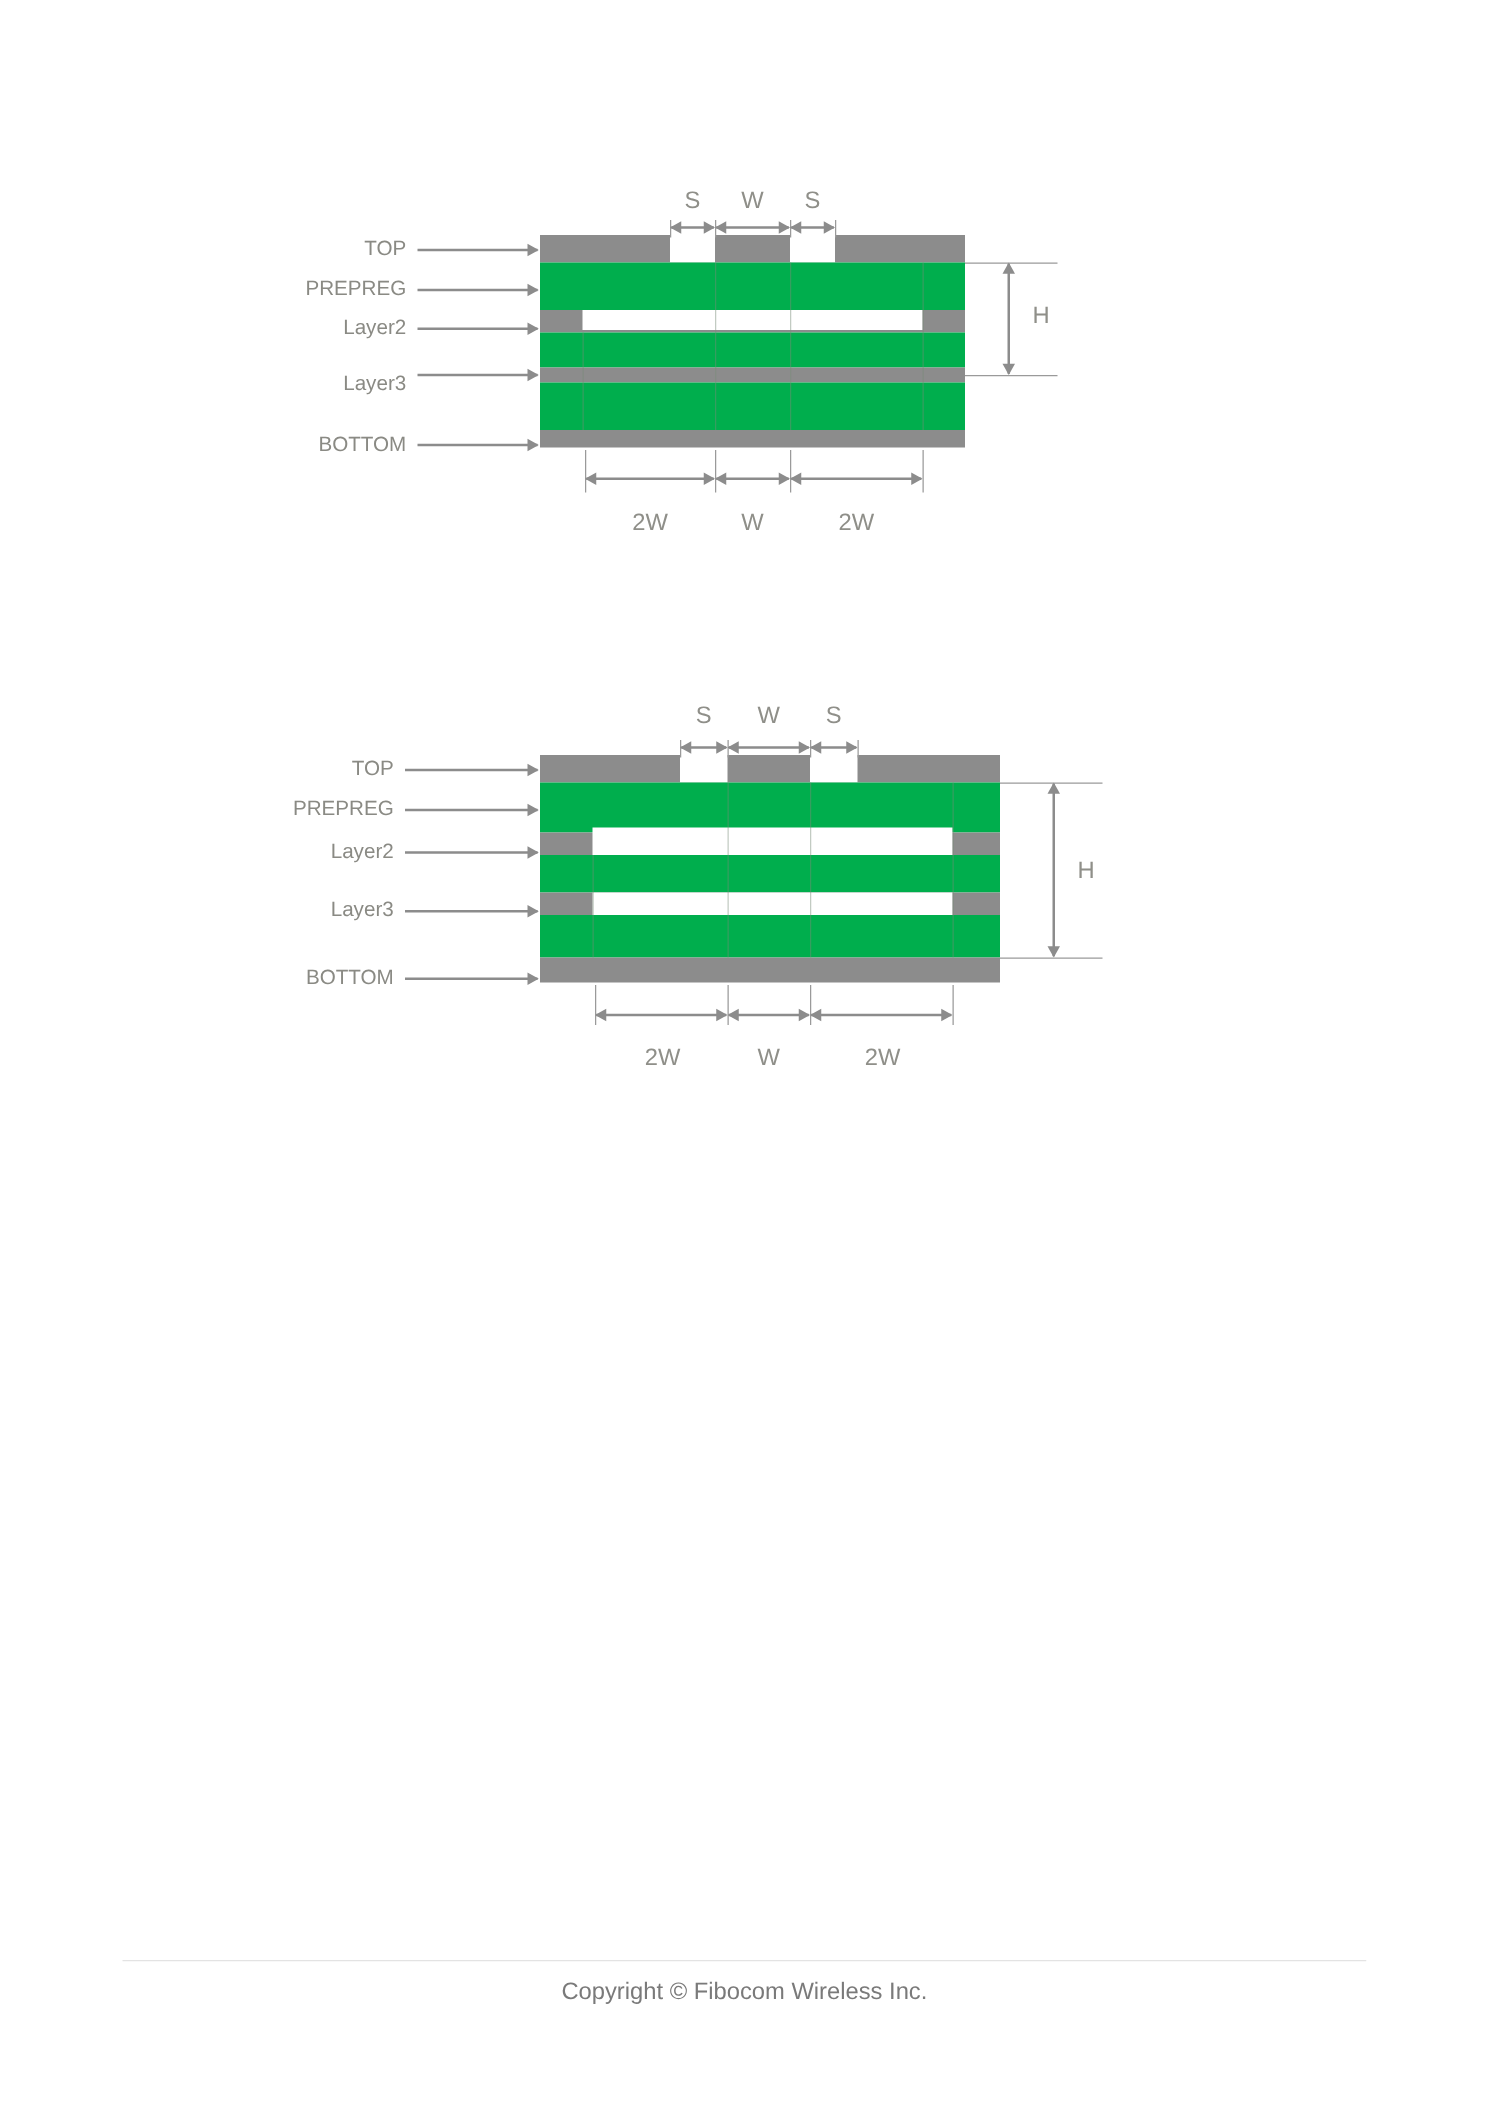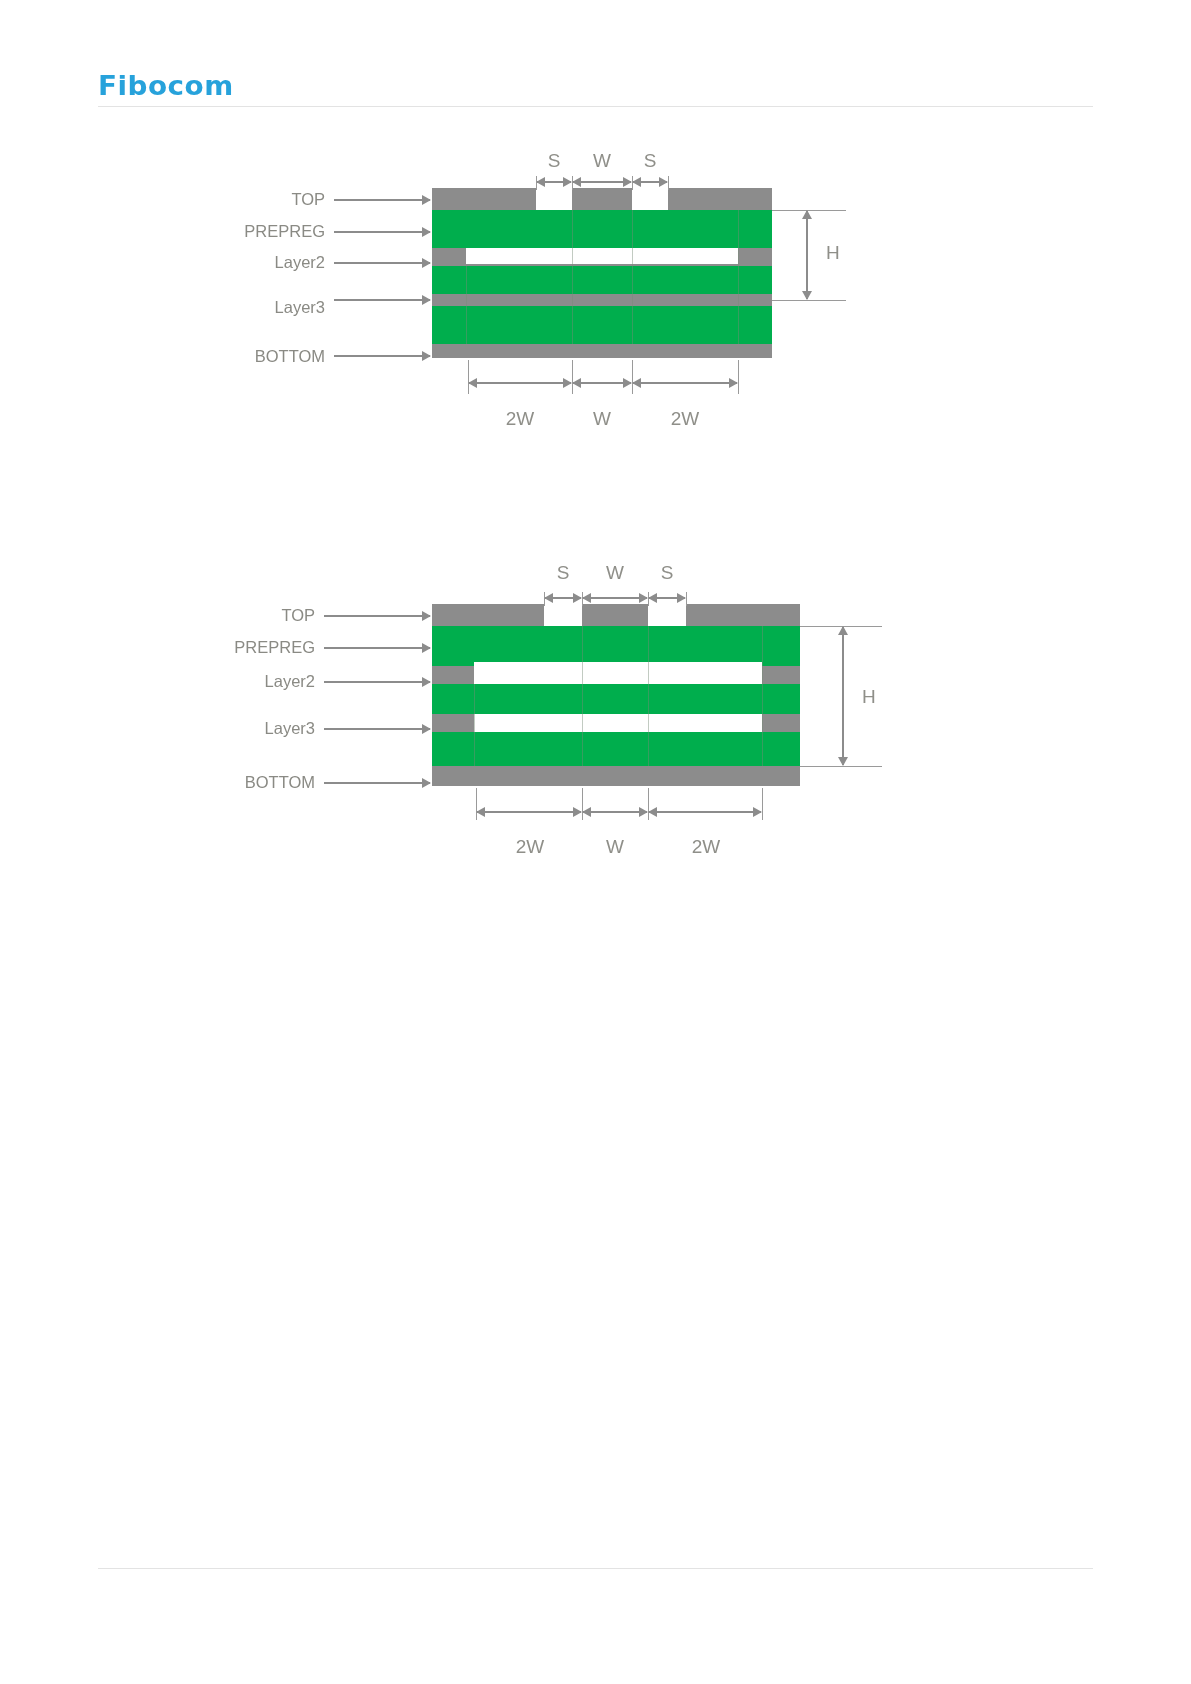--- a/index.html
+++ b/index.html
@@ -101,24 +101,20 @@
     content:"";position:absolute;bottom:-1px;left:-4px;width:0;height:0;
     border-top:9px solid #8c8c8c;
     border-left:5px solid transparent;border-right:5px solid transparent;
   }
 </style>
 </head>
 <body>
 
 <div class="page">
 
-  <div class="header">
-    <div class="logo">Fibocom</div>
-    <div class="header-rule"></div>
-  </div>
 
   <div class="figure" style="left:0;top:0;width:1191px;height:470px;">
 
     <div class="lbl" style="left:180px;top:190px;width:145px;">TOP</div>
     <div class="lbl" style="left:180px;top:222px;width:145px;">PREPREG</div>
     <div class="lbl" style="left:180px;top:253px;width:145px;">Layer2</div>
     <div class="lbl" style="left:180px;top:298px;width:145px;">Layer3</div>
     <div class="lbl" style="left:180px;top:347px;width:145px;">BOTTOM</div>
 
     <div class="leader" style="left:334px;top:199px;width:96px;"></div>
@@ -245,14 +241,15 @@
     <div class="darrow-h" style="left:477px;top:811px;width:104px;"></div>
     <div class="darrow-h" style="left:583px;top:811px;width:64px;"></div>
     <div class="darrow-h" style="left:649px;top:811px;width:112px;"></div>
 
     <div class="dim-lbl" style="left:500px;top:836px;width:60px;">2W</div>
     <div class="dim-lbl" style="left:585px;top:836px;width:60px;">W</div>
     <div class="dim-lbl" style="left:676px;top:836px;width:60px;">2W</div>
   </div>
 
   <div class="footer-rule"></div>
+  <div class="footer-text">Copyright © Fibocom Wireless Inc.</div>
 
 </div>
 
 </body></html>

